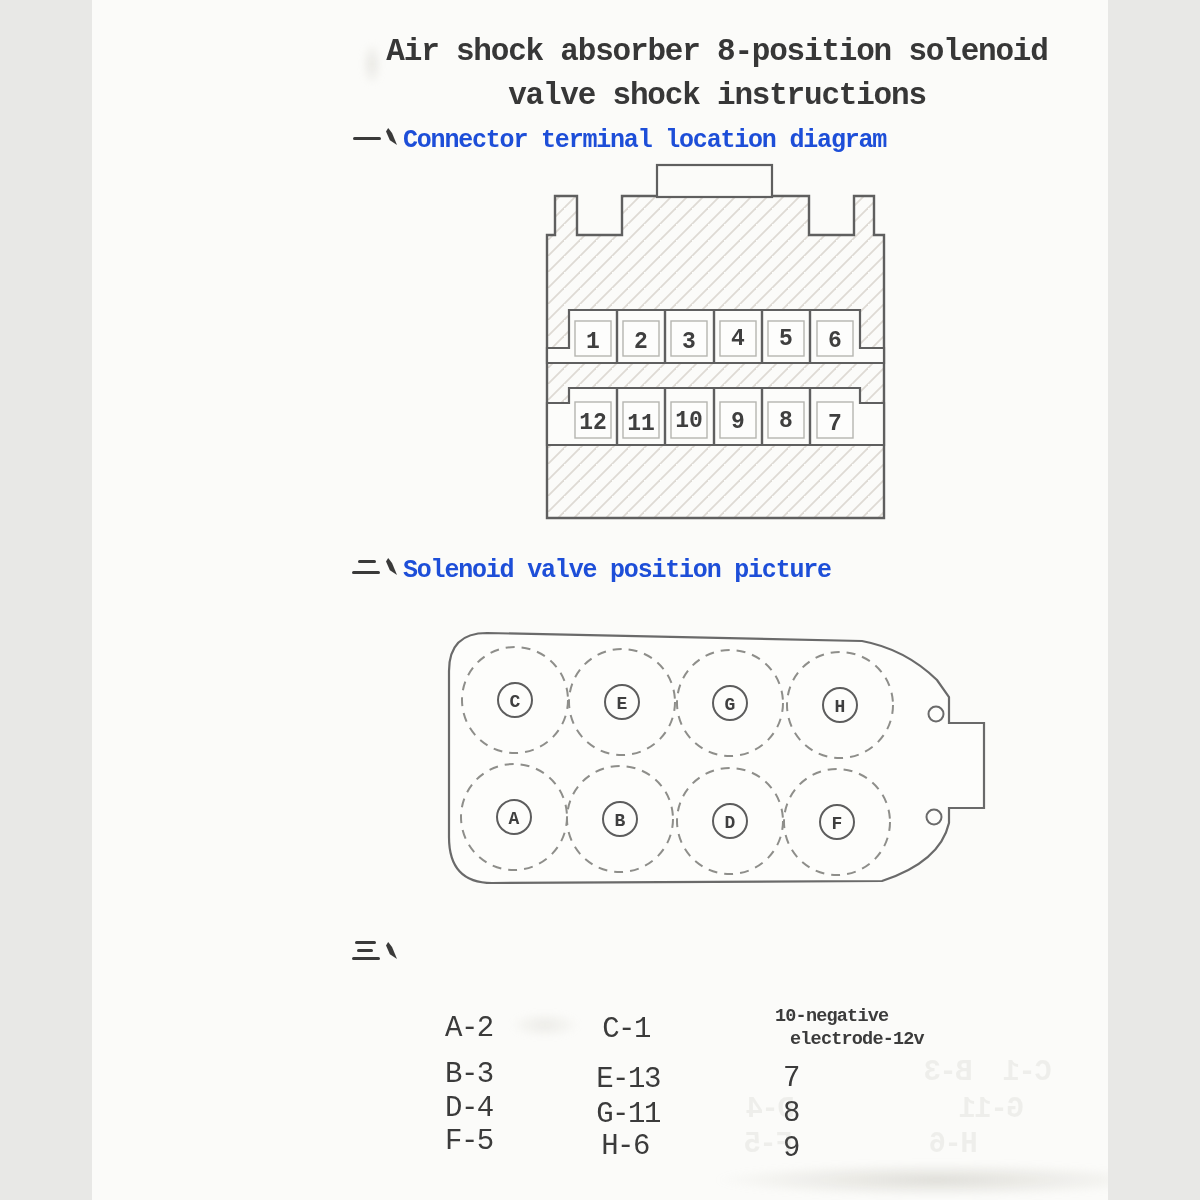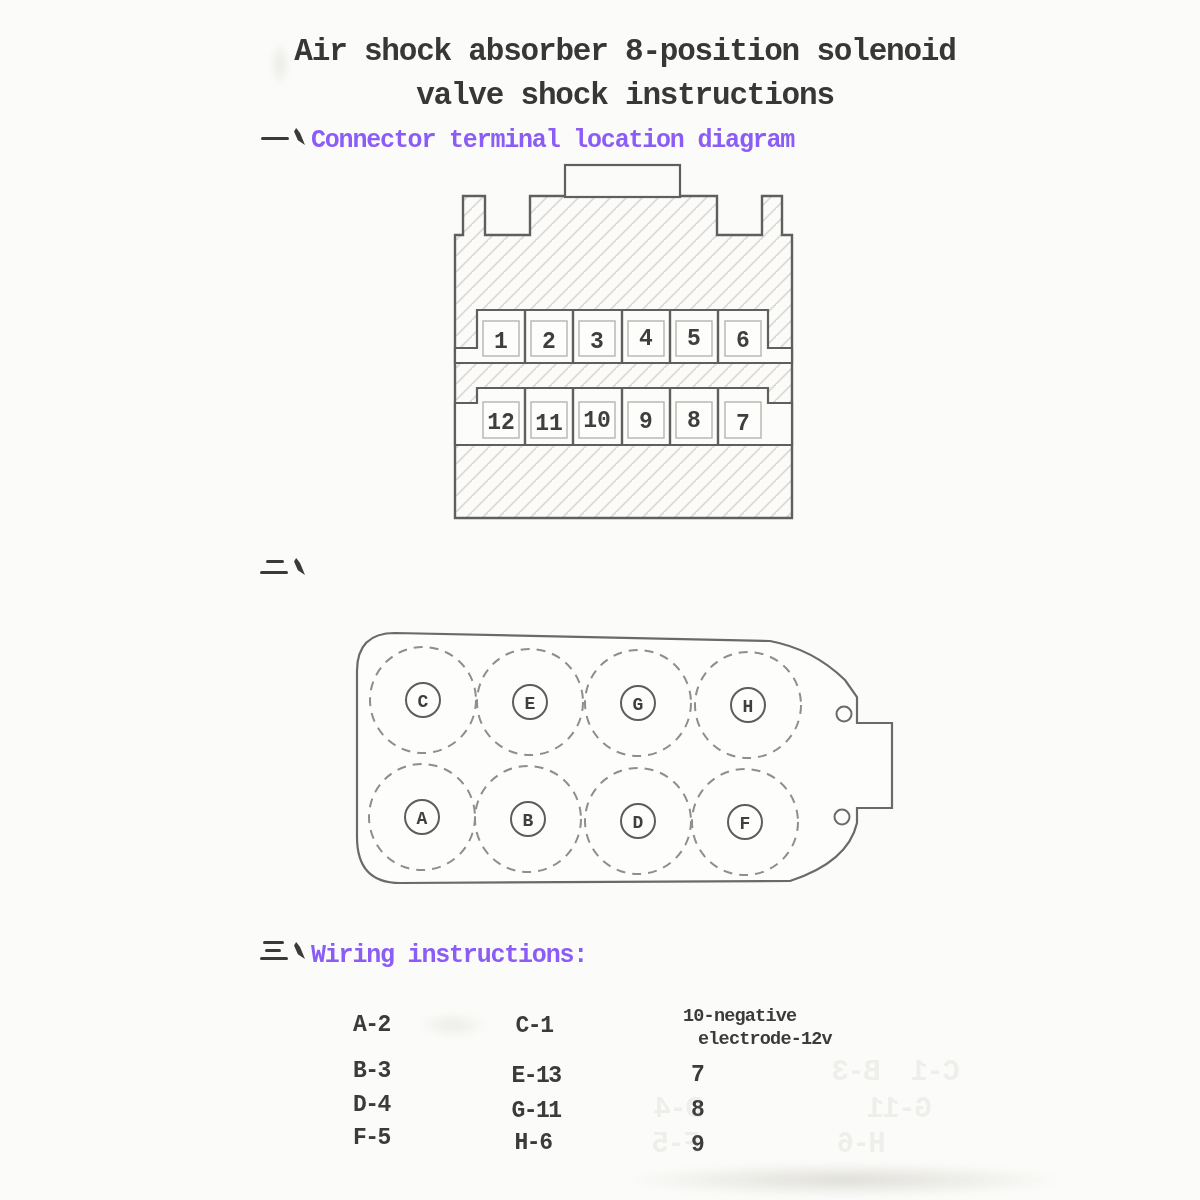--- a/index.html
+++ b/index.html
@@ -1,45 +1,45 @@
 <!DOCTYPE html>
 <html><head>
 <meta charset="utf-8">
 <style>
   html,body{margin:0;padding:0;background:#e8e8e6;}
   #page{
-    position:relative;width:1200px;height:1200px;margin:0 auto;
+    position:relative;width:1016px;height:1200px;margin:0 auto;
     background:#fbfbf9;overflow:hidden;
     font-family:"Liberation Mono","DejaVu Sans Mono",monospace;
     color:#3c3c3c;
   }
   
   .title{
     position:absolute;left:625px;top:30px;transform:translateX(-50%);
     text-align:center;white-space:nowrap;
     font-size:31px;font-weight:700;letter-spacing:-1.2px;line-height:44px;color:#373737;
   }
   
   .h-text{
     position:absolute;left:311px;white-space:nowrap;
-    font-size:25px;font-weight:600;letter-spacing:-1.2px;line-height:30px;color:#8b5cf6;
+    font-size:25px;font-weight:600;letter-spacing:-1.2px;line-height:30px;color:#1d4ed8;
   }
   .marker{position:absolute;left:260px;width:50px;height:30px;}
   .marker .bar{
     position:absolute;height:3.2px;background:#3a3a3a;border-radius:1.5px;display:block;
   }
   .marker .comma{
     position:absolute;left:34px;top:4px;width:11px;height:17px;display:block;
     background:#3a3a3a;
     clip-path:polygon(20% 0%, 55% 30%, 100% 100%, 35% 72%, 0% 20%);
   }
   
   .w{
     position:absolute;white-space:nowrap;line-height:1;
-    font-size:23px;font-weight:700;letter-spacing:-1.5px;color:#3b3b3b;
+    font-size:29px;font-weight:400;letter-spacing:-1.5px;color:#3b3b3b;
   }
   .w.center{transform:translateX(-50%);}
   .w-note{
     position:absolute;white-space:nowrap;line-height:1;
     font-size:18.5px;font-weight:600;letter-spacing:-0.8px;color:#3b3b3b;text-align:right;
   }
   
   svg{position:absolute;overflow:visible;}
   svg text{
     font-family:"Liberation Mono","DejaVu Sans Mono",monospace;
@@ -123,20 +123,21 @@
       <text x="254" y="267">8</text>
       <text x="303" y="270">7</text>
     </g>
   </svg>
 
   <span class="marker" style="top:554px" aria-label="二、">
     <i class="bar" style="top:6px;left:6px;width:18px"></i>
     <i class="bar" style="top:17px;left:0;width:28px"></i>
     <i class="comma"></i>
   </span>
+  <span class="h-text" style="top:556px">Solenoid valve position picture</span>
 
   <svg class="solenoid-svg" style="left:345px;top:625px" width="560" height="270" viewBox="0 0 560 270">
     <path d="M50,8 L425,16 Q468,24 500,55 L512,72 V98 H547 V183 H512 V198 Q503,237 445,256 L55,258 Q12,258 12,212 V46 Q12,8 50,8 Z" fill="#fdfdfb" stroke="#6a6a6a" stroke-width="2.2"></path>
     <circle cx="499" cy="89" r="7.5" fill="#fdfdfb" stroke="#6a6a6a" stroke-width="2"></circle>
     <circle cx="497" cy="192" r="7.5" fill="#fdfdfb" stroke="#6a6a6a" stroke-width="2"></circle>
 
     <g fill="none" stroke="#8e8e8a" stroke-width="2" stroke-dasharray="9 7">
       <circle cx="78" cy="75" r="53"></circle>
       <circle cx="185" cy="77" r="53"></circle>
       <circle cx="293" cy="78" r="53"></circle>
@@ -168,21 +169,20 @@
       <text x="400" y="204">F</text>
     </g>
   </svg>
 
   <span class="marker" style="top:939px" aria-label="三、">
     <i class="bar" style="top:2px;left:3px;width:21px"></i>
     <i class="bar" style="top:10px;left:5px;width:16px"></i>
     <i class="bar" style="top:18px;left:0;width:28px"></i>
     <i class="comma" style="top:3px"></i>
   </span>
-  <span class="h-text" style="top:941px">Wiring instructions:</span>
 
   <div class="w" style="left:353px;top:1014px">A-2</div>
   <div class="w" style="left:353px;top:1060px">B-3</div>
   <div class="w" style="left:353px;top:1094px">D-4</div>
   <div class="w" style="left:353px;top:1127px">F-5</div>
 
   <div class="w center" style="left:534px;top:1015px">C-1</div>
   <div class="w center" style="left:536px;top:1065px">E-13</div>
   <div class="w center" style="left:536px;top:1100px">G-11</div>
   <div class="w center" style="left:533px;top:1132px">H-6</div>

